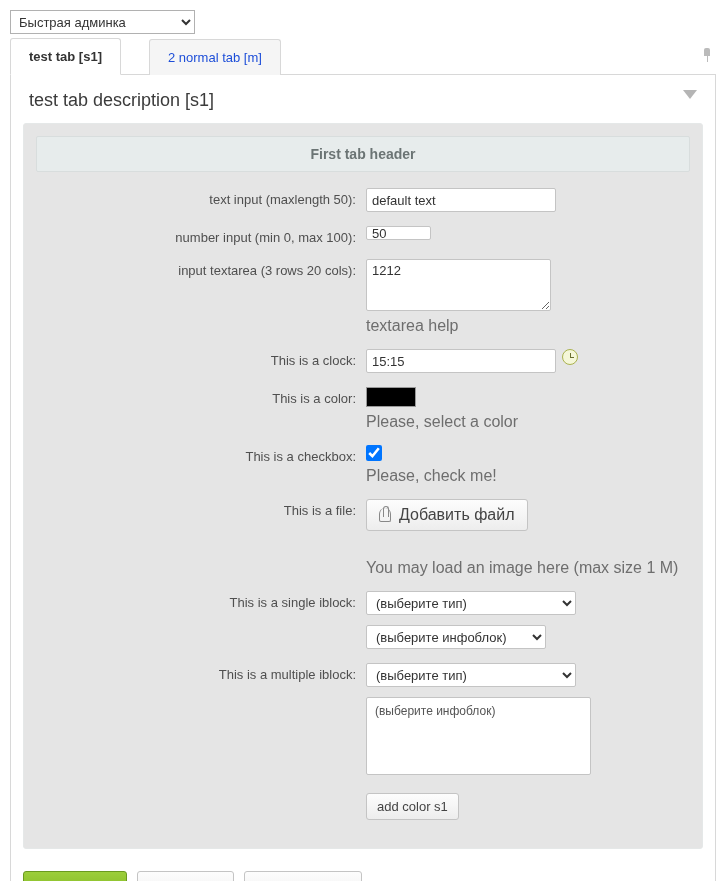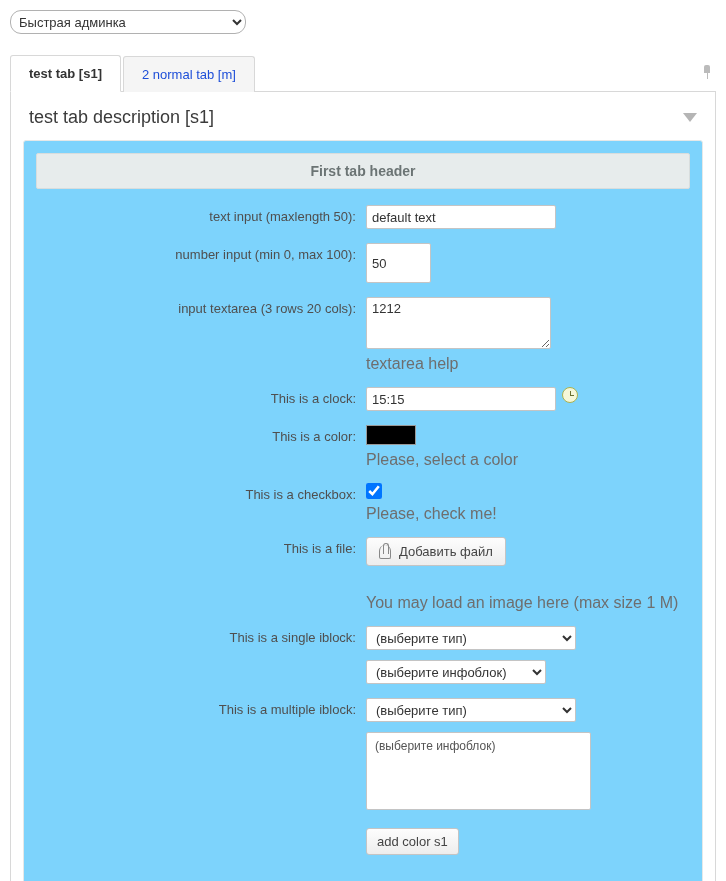--- a/index.html
+++ b/index.html
@@ -1,54 +1,54 @@
 <!DOCTYPE html>
 <html><head>
 <meta charset="utf-8">
 <style>
 * { box-sizing: border-box; margin: 0; padding: 0; }
 body { font-family: Arial, Helvetica, sans-serif; font-size: 13px; color: #4f4f4f; background: #fff; padding: 10px; }
 
-.top-select { width: 236px; height: 24px; font-size: 13px; padding: 2px 4px; border: 1px solid #b1b1b1; border-radius: 11px; background: #fff; margin-bottom: 20px; }
+.top-select { width: 185px; height: 24px; font-size: 13px; padding: 2px 4px; border: 1px solid #b1b1b1; border-radius: 0; background: #fff; margin-bottom: 3px; }
 
-.tabs-row { display: flex; align-items: center; border-bottom: 1px solid #d8d8d8; position: relative; }
+.tabs-row { display: flex; align-items: center; border-bottom: 1px solid #d8d8d8; position: relative; gap: 26px; }
 .tab { padding: 10px 18px; border: 1px solid #d8d8d8; border-bottom: none; margin-right: 2px; background: #f5f5f5; color: #1d4ed8; cursor: pointer; border-radius: 3px 3px 0 0; font-size: 13px; position: relative; bottom: -1px; }
 .tab.active { background: #fff; font-weight: bold; color: #333; border-bottom: 1px solid #fff; }
 .pin-top { margin-left: auto; width: 16px; height: 16px; color: #bbb; cursor: pointer; position: relative; }
 .pin-top::before { content: ""; position: absolute; left: 4px; top: 0; width: 6px; height: 8px; background: #bbb; border-radius: 2px 2px 0 0; }
 .pin-top::after { content: ""; position: absolute; left: 7px; top: 8px; width: 0; height: 0; border-left: 1px solid #bbb; border-right: 1px solid transparent; height: 6px; }
 
 .panel { border: 1px solid #d8d8d8; border-top: none; padding: 0; }
-.section-head { display: flex; align-items: center; justify-content: space-between; padding: 15px 18px 12px; }
+.section-head { display: flex; justify-content: space-between; padding: 15px 18px 12px; }
 .section-title { font-size: 18px; color: #3b3b3b; font-weight: normal; }
 .collapse-icon { width: 0; height: 0; border-left: 7px solid transparent; border-right: 7px solid transparent; border-top: 9px solid #b5b5b5; cursor: pointer; }
 
-.inner { background: #7dd3fc; border: 1px solid #e5e8e8; margin: 0 12px 12px; border-radius: 3px; padding: 0; }
+.inner { background: #e5e5e5; border: 1px solid #e5e8e8; margin: 0 12px 12px; border-radius: 3px; padding: 0; }
 
 .header-bar { background: #e7ecec; border: 1px solid #d8dddd; margin: 12px; padding: 9px; text-align: center; color: #6b7474; font-weight: bold; font-size: 14px; border-radius: 2px; }
 
 .form-rows { padding: 4px 12px 14px; }
 .row { display: flex; align-items: flex-start; margin-bottom: 14px; }
 .row-label { width: 330px; text-align: right; padding-right: 10px; padding-top: 4px; color: #4f4f4f; }
 .row-ctrl { flex: 1; display: flex; flex-direction: column; gap: 4px; align-items: flex-start; }
 .row-ctrl-inline { display: flex; align-items: flex-start; gap: 6px; }
 
 input[type=text], input[type=number], textarea, select { font-family: inherit; font-size: 13px; border: 1px solid #c4c4c4; border-radius: 2px; padding: 3px 5px; background: #fff; color: #333; }
 input[type=text] { width: 190px; height: 24px; }
-input.num { width: 65px; height: 40px; }
+input.num { width: 65px; height: 14px; }
 textarea { width: 185px; height: 52px; resize: both; }
 .clock-input { width: 60px; height: 24px; }
 .clock-icon { width: 16px; height: 16px; border: 1px solid #aab24f; border-radius: 50%; position: relative; background: #f5f7d8; }
 .clock-icon::before { content: ""; position: absolute; left: 7px; top: 3px; width: 1px; height: 5px; background: #6b7030; }
 .clock-icon::after { content: ""; position: absolute; left: 7px; top: 7px; width: 4px; height: 1px; background: #6b7030; }
 .color-swatch { width: 50px; height: 20px; background: #000; border: 1px solid #999; cursor: pointer; }
 .help { color: #6e6e6e; font-size: 16px; margin-top: 2px; }
 input[type=checkbox] { width: 16px; height: 16px; }
 
-.file-btn { display: inline-flex; align-items: center; gap: 8px; border: 1px solid #c4c4c4; border-radius: 3px; background: linear-gradient(#fdfdfd,#ededed); padding: 6px 12px; color: #444; cursor: pointer; font-size: 13px; }
+.file-btn { display: inline-flex; align-items: center; gap: 8px; border: 1px solid #c4c4c4; border-radius: 3px; background: linear-gradient(#fdfdfd,#ededed); padding: 6px 12px; color: #444; cursor: pointer; font-size: 16px; }
 .clip-icon { width: 12px; height: 14px; border: 1px solid #888; border-radius: 6px 6px 2px 2px; border-top: none; position: relative; }
 .clip-icon::before { content: ""; position: absolute; left: 3px; top: -2px; width: 4px; height: 10px; border: 1px solid #888; border-radius: 3px 3px 0 0; border-bottom: none; }
 
 select.wide { width: 210px; height: 24px; }
 select.mid { width: 180px; height: 24px; margin-top: 6px; }
 .listbox { width: 225px; height: 78px; border: 1px solid #c4c4c4; border-radius: 2px; margin-top: 6px; background: #fff; padding: 6px 8px; color: #555; overflow-y: scroll; font-size: 12px; }
 
 .plain-btn { border: 1px solid #c4c4c4; border-radius: 3px; background: linear-gradient(#fdfdfd,#ededed); padding: 5px 10px; color: #444; cursor: pointer; font-size: 13px; }
 
 .footer { display: flex; align-items: center; gap: 10px; padding: 10px 12px 14px; }

